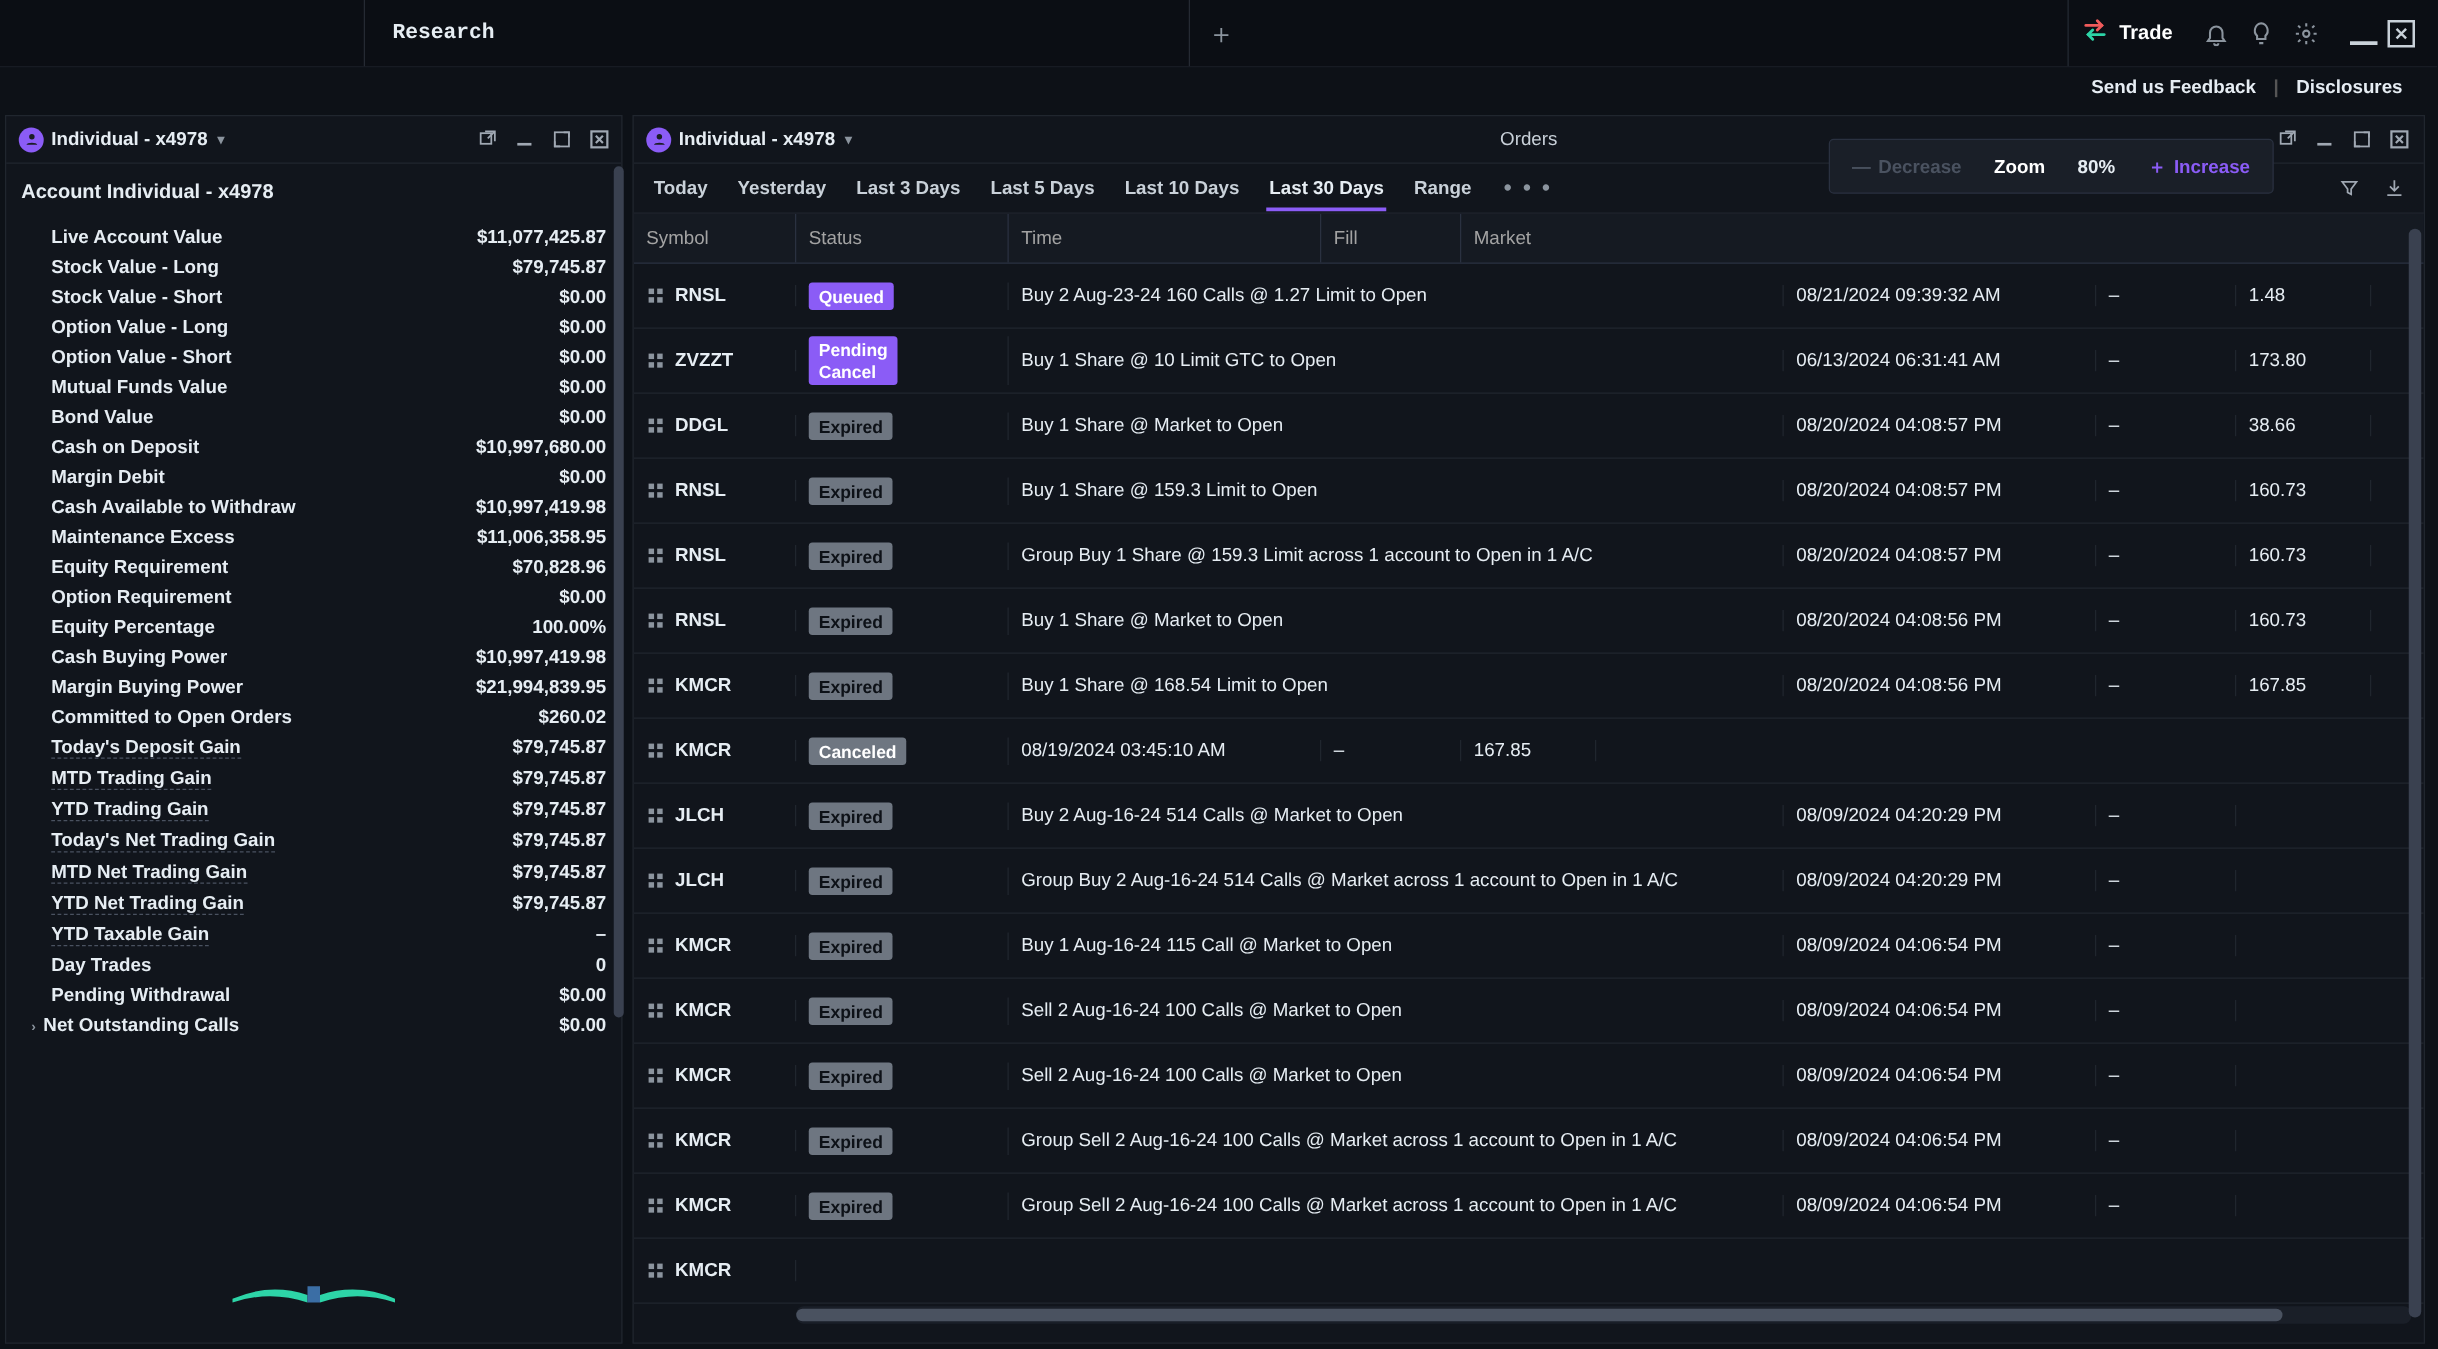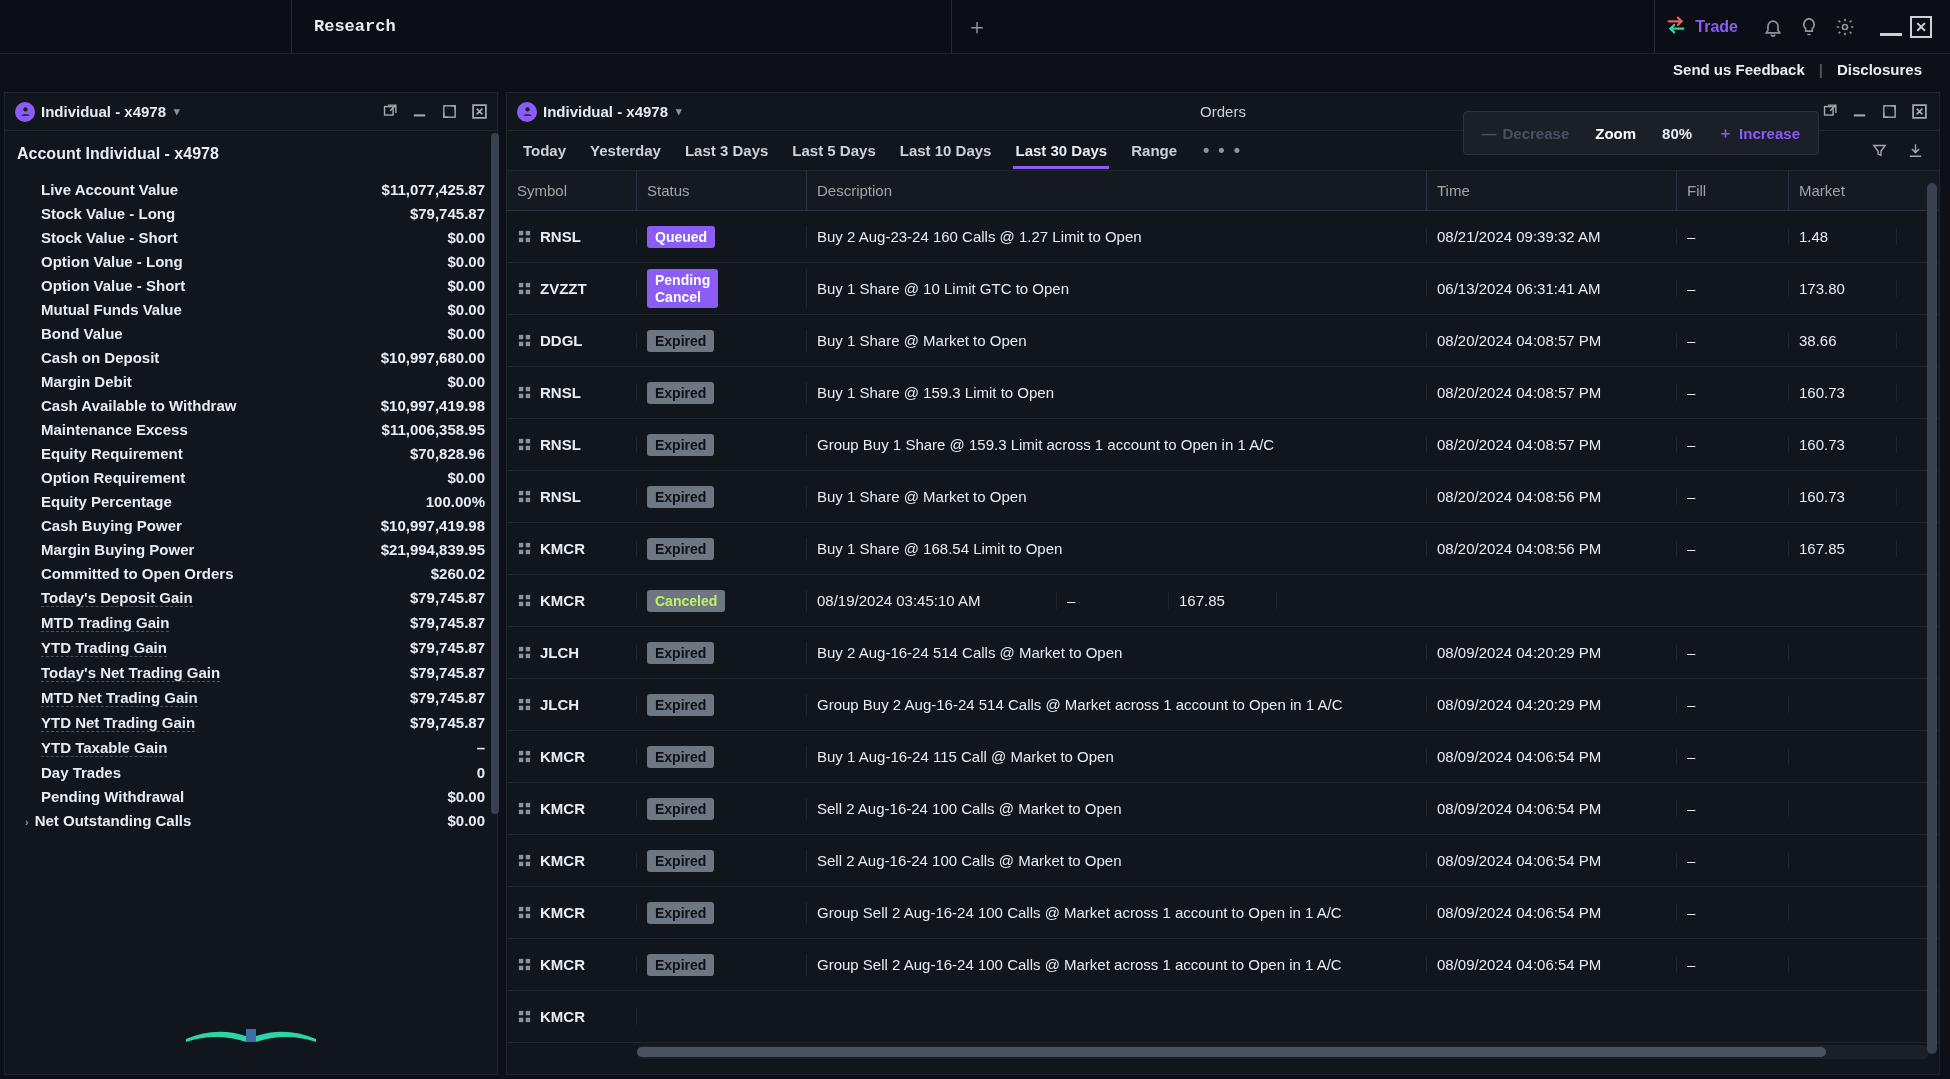--- a/index.html
+++ b/index.html
@@ -55,21 +55,21 @@
     height: 100%;
     gap: 14px;
     padding-right: 18px;
   }
   .trade-btn {
     display: flex;
     align-items: center;
     gap: 8px;
     font-size: 16px;
     font-weight: 600;
-    color: #8b5cf6;
+    color: #ffffff;
     padding: 6px 10px;
     cursor: pointer;
     border-left: 1px solid #252a33;
     height: 100%;
   }
   .trade-swap svg { width: 22px; height: 22px; }
   .top-icon { width: 22px; height: 22px; display:flex; align-items:center; justify-content:center; cursor:pointer; color:#8b949e;}
   .top-icon svg { width: 20px; height: 20px; }
   .win-ctrl { display:flex; gap:8px; margin-left:10px;}
   .win-btn { width:22px; height:22px; border:2px solid #c9d1d9; display:flex; align-items:center; justify-content:center; cursor:pointer; font-size:14px; font-weight:bold;}
@@ -276,21 +276,21 @@
   .status-badge {
     display:inline-block;
     padding:3px 8px;
     border-radius:3px;
     font-size:14px;
     font-weight:600;
   }
   .status-Queued { background:#8b5cf6; color:#fff;}
   .status-PendingCancel { background:#8b5cf6; color:#fff; line-height:1.15;}
   .status-Expired { background:#6e7681; color:#0d1117;}
-  .status-Canceled { background:#6e7681; color:#bef264;}
+  .status-Canceled { background:#6e7681; color:#ffffff;}
 
   .h-scroll {
     height:14px;
     background:#1a1f28;
     margin: 2px 10px 2px 130px;
     border-radius:6px;
     position:relative;
   }
   .h-scroll-thumb{
     position:absolute;
@@ -603,21 +603,20 @@
               <path d="M12 3v12M7 10l5 5 5-5M4 20h16"></path>
             </svg>
           </div>
       </div>
     </div>
 
     <div class="orders-table">
       <div class="orders-head">
         <div class="col col-symbol">Symbol</div>
         <div class="col col-status">Status</div>
-        <div class="col col-desc">Description</div>
         <div class="col col-time">Time</div>
         <div class="col col-fill">Fill</div>
         <div class="col col-market">Market</div>
       </div>
       <div id="orders-body">
           <div class="order-row">
             <div class="col col-symbol">
               <span class="sym-cell">
                 <span class="sym-grid">
                   <svg viewBox="0 0 24 24" fill="currentColor">

